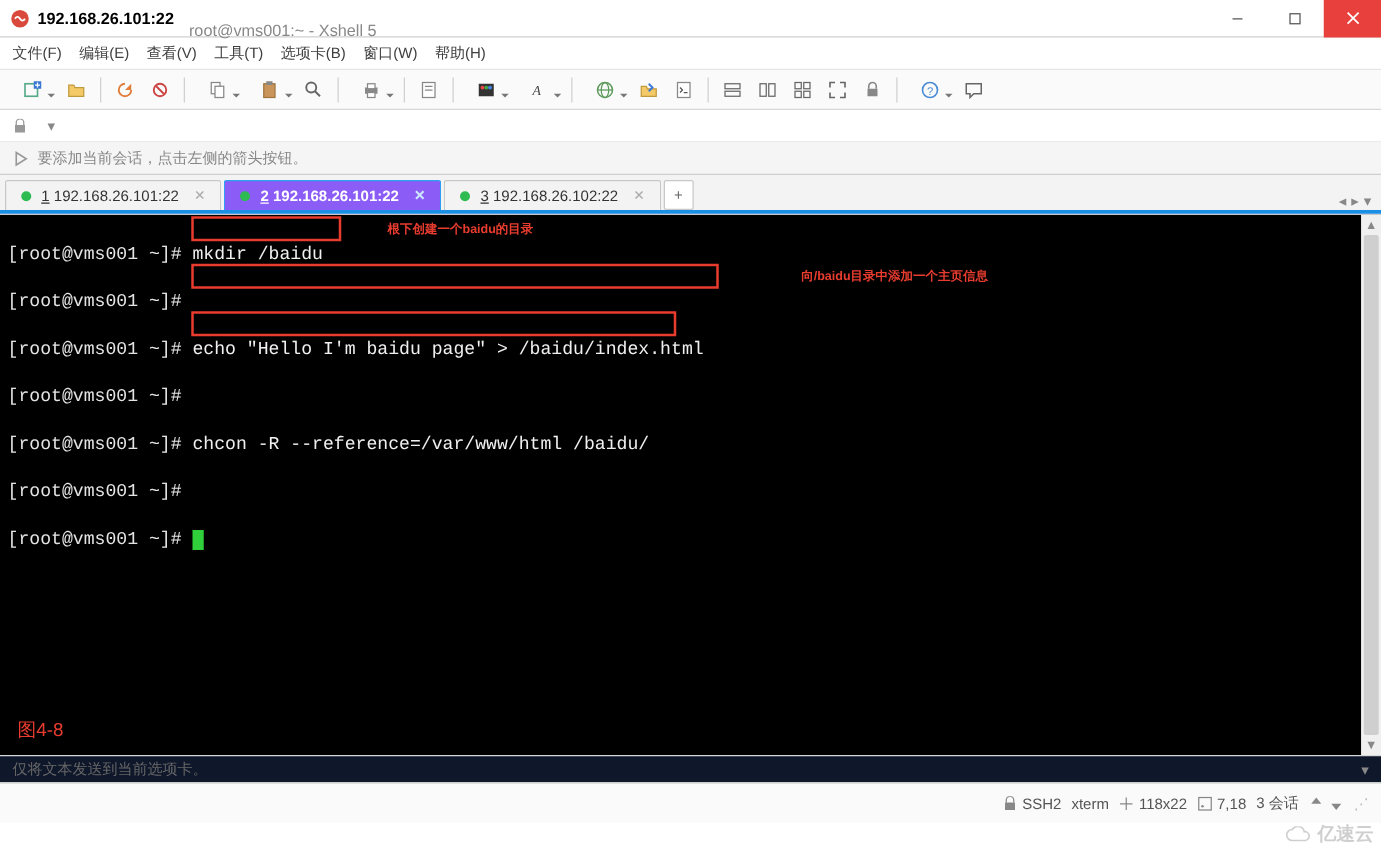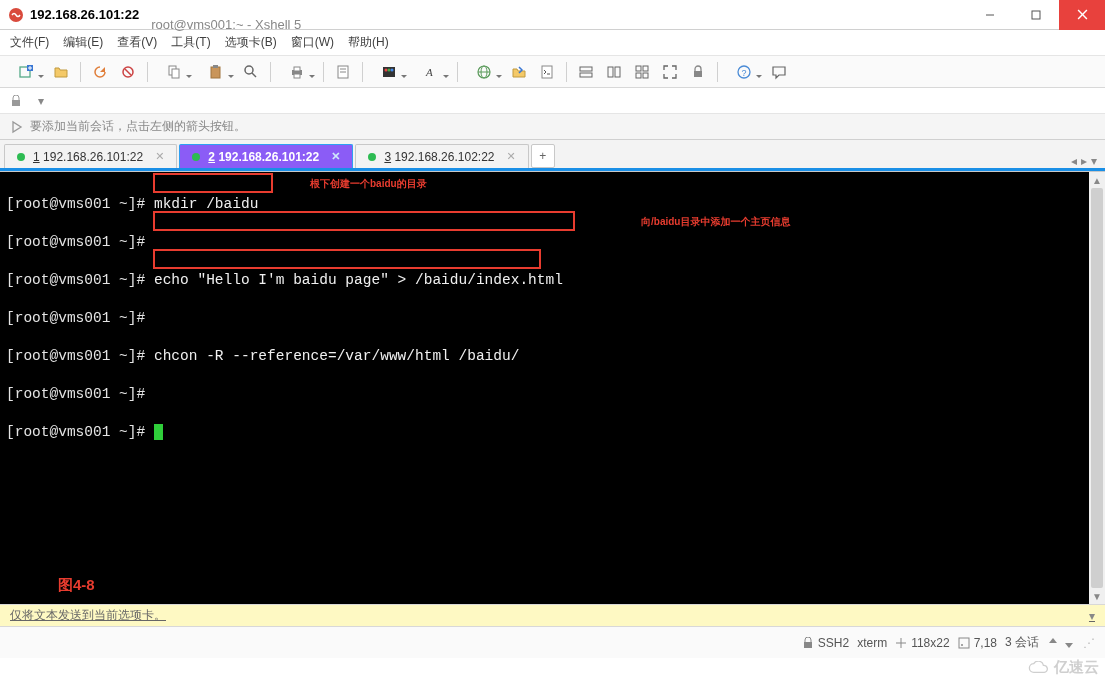--- a/index.html
+++ b/index.html
@@ -48,29 +48,29 @@
   .active-stripe { height: 3px; background: #1a8fe6; }
 
   
   .terminal-wrap { position: relative; background: #000; height: 432px; display: flex; }
   .terminal { flex: 1; background: #000; color: #ccc; font-family: Consolas, "Courier New", monospace; font-size: 14.5px; line-height: 19px; padding: 4px 6px; white-space: pre; position: relative; }
   .tline { position: relative; }
   .prompt { color: #e4e4e4; }
   .cmd { color: #f0f0f0; }
   .redbox { position: absolute; border: 2px solid #e83c2f; pointer-events: none; }
   .redtext { position: absolute; color: #e83c2f; font-family: "Microsoft YaHei", sans-serif; font-size: 10px; font-weight: bold; }
-  .figlabel { position: absolute; left: 14px; bottom: 10px; color: #e83c2f; font-family: "Microsoft YaHei", sans-serif; font-weight: bold; font-size: 15px; margin-left: 44px; }
+  .figlabel { position: absolute; left: 14px; bottom: 10px; color: #e83c2f; font-family: "Microsoft YaHei", sans-serif; font-weight: normal; font-size: 15px; }
   .cursor { display: inline-block; width: 9px; height: 16px; background: #2fce3a; vertical-align: text-bottom; }
   .vscroll { position: absolute; right: 0; top: 0; bottom: 0; width: 16px; background: #f0f0f0; display: flex; flex-direction: column; }
   .vscroll .arr { height: 16px; display: flex; align-items: center; justify-content: center; color: #888; font-size: 10px; background: #f0f0f0; }
   .vscroll .track { flex: 1; background: #f0f0f0; position: relative; }
   .vscroll .thumb { position: absolute; top: 0; left: 2px; right: 2px; height: 100%; background: #cfcfcf; border-radius: 2px; }
 
   
-  .footerbar { height: 22px; display: flex; align-items: center; padding-left: 10px; color: #666; border-top: 1px solid #d8d8d8; background: #fef9c3; font-size: 12px; text-decoration: underline; }
+  .footerbar { height: 22px; display: flex; align-items: center; padding-left: 10px; color: #666; border-top: 1px solid #d8d8d8; background: #0f172a; font-size: 12px; }
   .statusbar { height: 32px; display: flex; align-items: center; padding: 0 10px; border-top: 1px solid #d8d8d8; background: #fafafa; color: #555; gap: 8px; }
   .statusbar .spacer { flex: 1; }
   .statusitem { display: flex; align-items: center; gap: 4px; }
   .sicon { width: 12px; height: 12px; color: #777; }
   .watermark { position: absolute; right: 6px; bottom: 4px; color: #cfcfcf; font-size: 15px; font-weight: bold; display: flex; align-items: center; gap: 4px; }
   .watermark .wicon { width: 22px; height: 14px; }
 </style>
 </head>
 <body>
 

